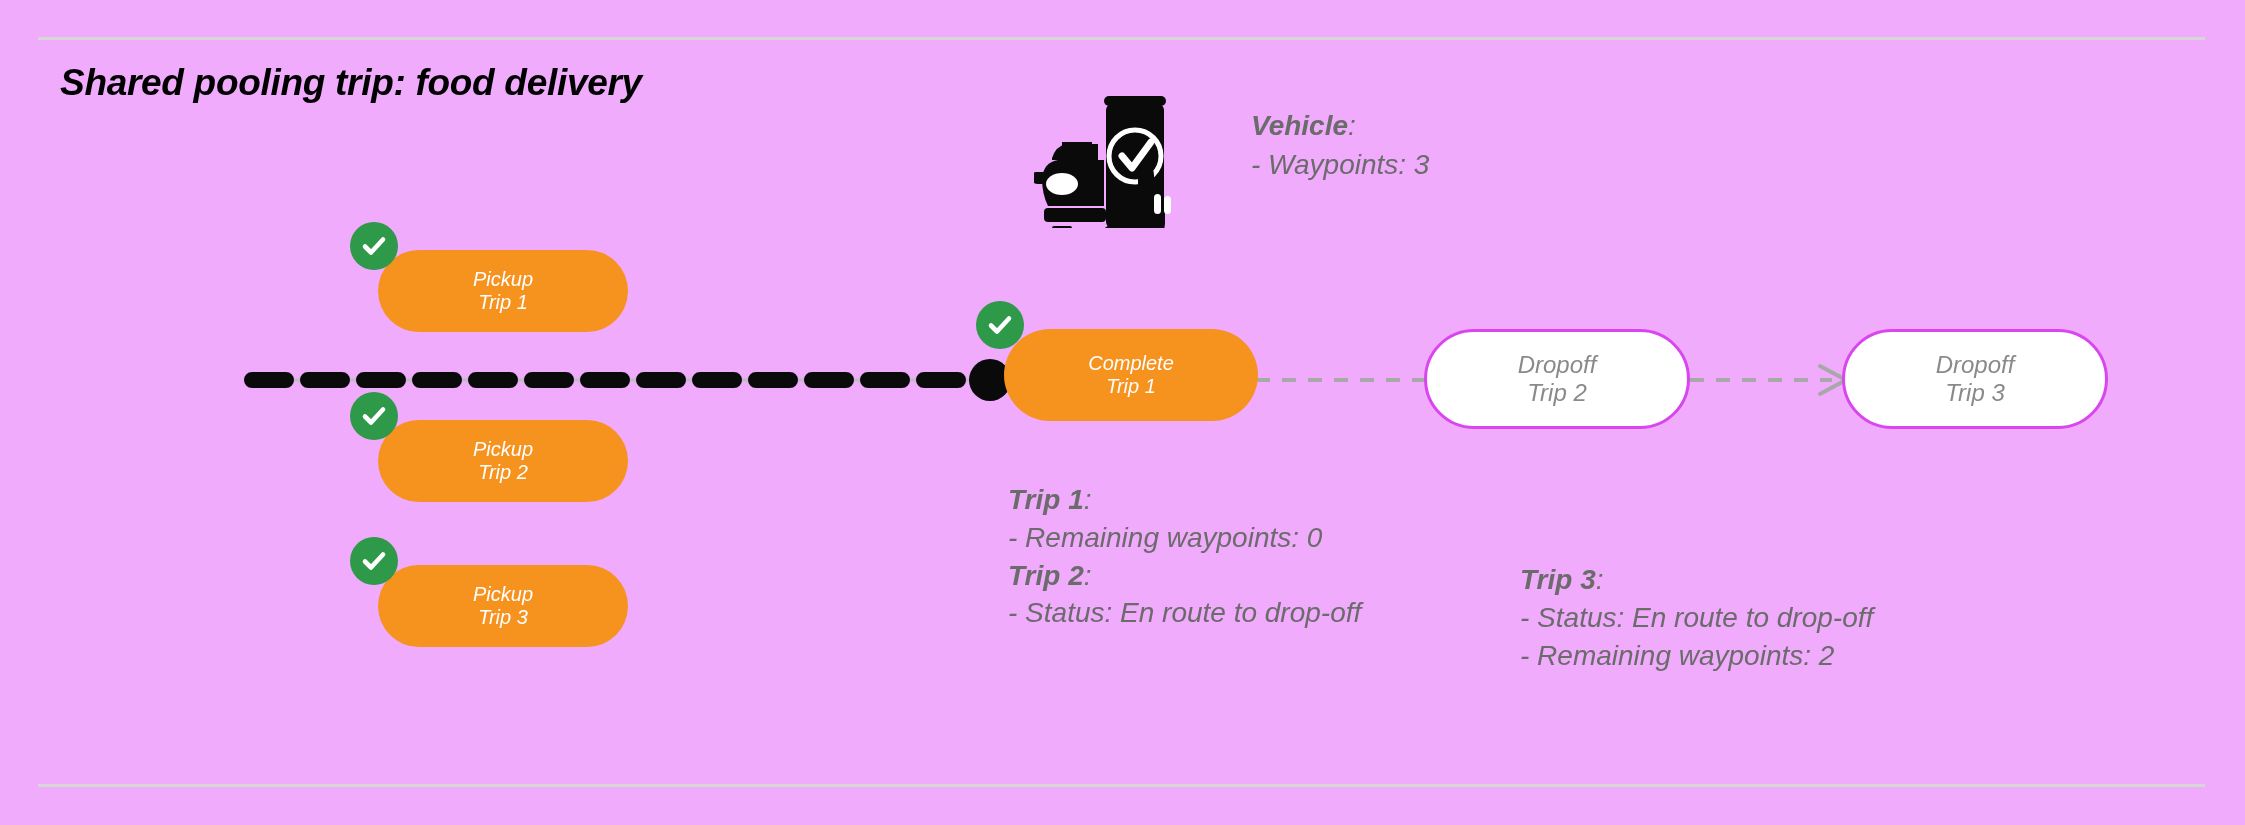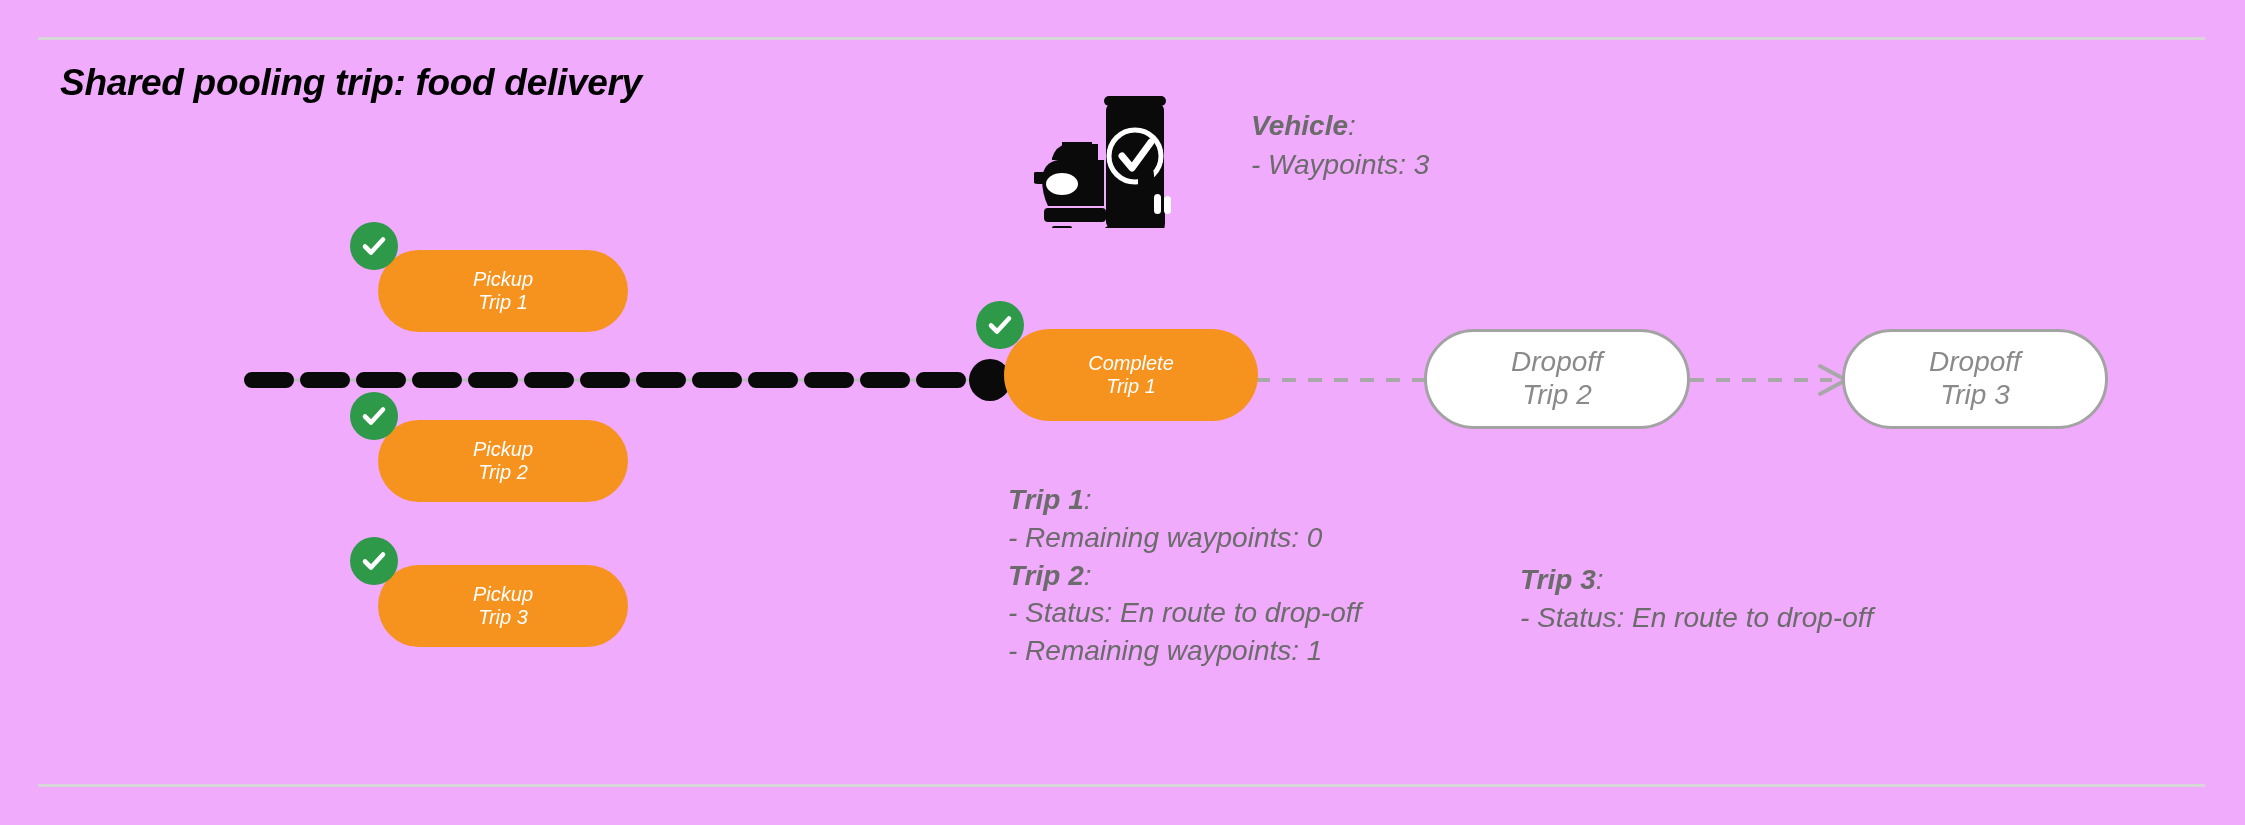--- a/index.html
+++ b/index.html
@@ -96,23 +96,23 @@
   .pill .pill-line { display: block; white-space: nowrap; }
 
   .pill.orange {
     background: #F6921E;
     color: #ffffff;
     font-size: 20px;
     font-weight: 500;
   }
   .pill.outline {
     background: #ffffff;
-    border: 3px solid #a3a3a3;
+    border: 3px solid #d946ef;
     color: #8a8a8a;
-    font-size: 28px;
+    font-size: 24px;
     font-weight: 400;
   }
 
   
   .check-badge {
     position: absolute;
     width: 48px;
     height: 48px;
     border-radius: 50%;
     background: #2E9949;
@@ -269,21 +269,21 @@
   <div class="vehicle-text">
     <span><span class="hd">Vehicle</span><span>:</span></span><br>
     <span>- Waypoints: 3</span>
   </div>
 
   <div class="info-block info-trip12">
     <span class="row"><span class="hd">Trip 1</span><span>:</span></span>
     <span class="row">- Remaining waypoints: 0</span>
     <span class="row"><span class="hd">Trip 2</span><span>:</span></span>
     <span class="row">- Status:  En route to drop-off</span>
-    <span class="row">- Remaining waypoints: 1</span>
   </div>
 
   <div class="info-block info-trip3">
     <span class="row"><span class="hd">Trip 3</span><span>:</span></span>
     <span class="row">- Status:  En route to drop-off</span>
+    <span class="row">- Remaining waypoints: 2</span>
   </div>
 
 </div>
 
 </body></html>

